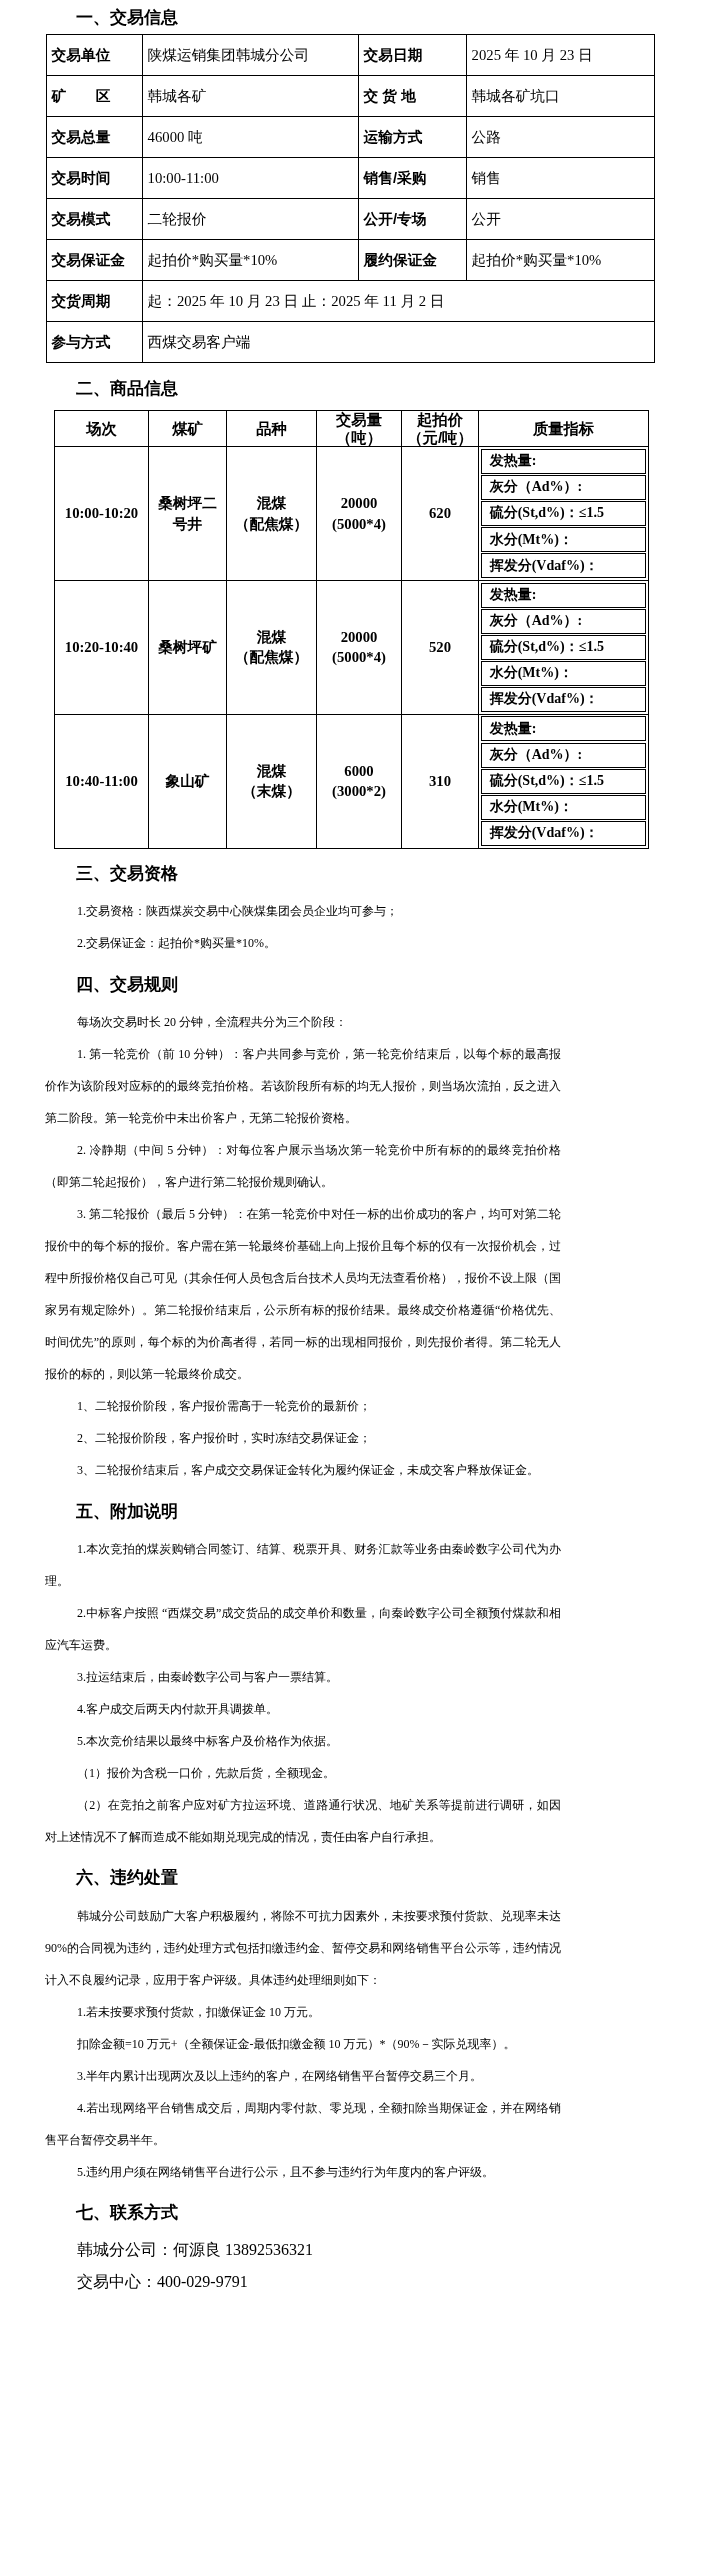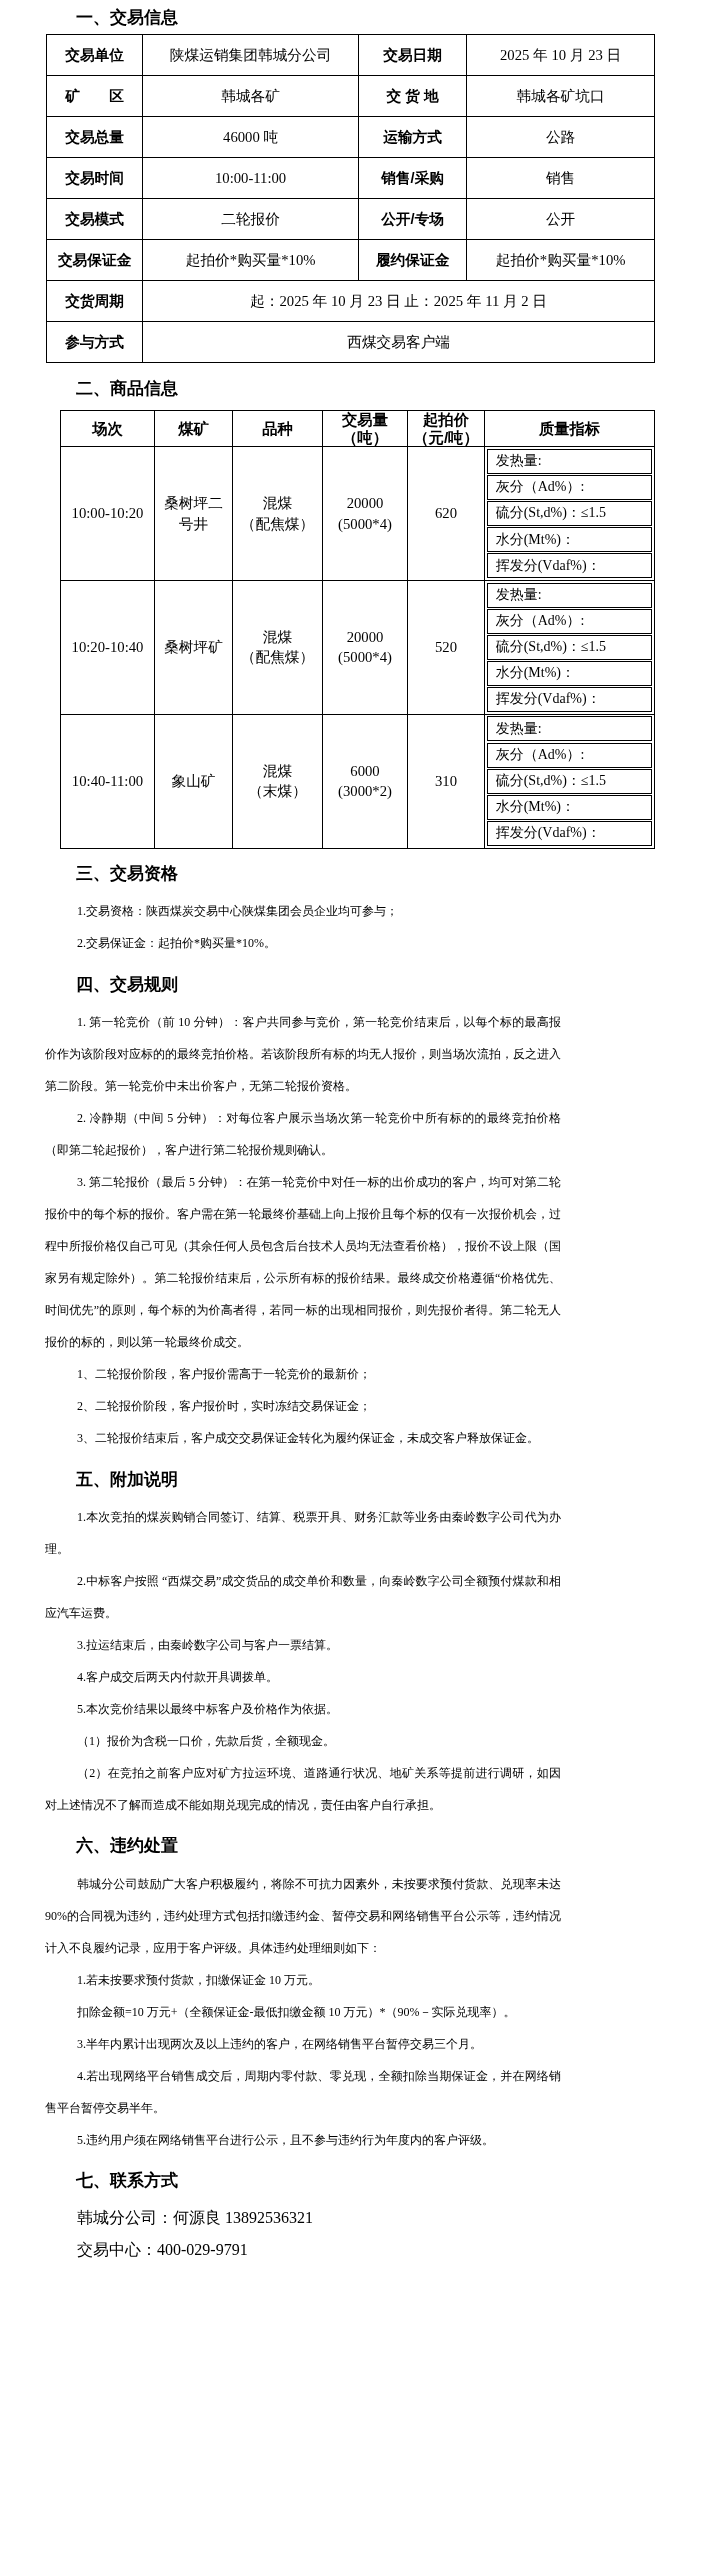--- a/index.html
+++ b/index.html
@@ -44,36 +44,36 @@
   .info-table {
     width: 608px;
     margin-left: 1.1px;
     border: 1.1px solid #000;
   }
   .info-table td {
     border: 0.6px solid #000;
     border-top-width: 1.1px;
     border-bottom-width: 1.1px;
     height: 40px;
-    text-align: center;
+    text-align: left;
     vertical-align: middle;
     font-size: 14.7px;
     padding: 0 4.5px;
     overflow: hidden;
   }
   .info-table td.lbl {
     font-family: "Liberation Sans", "DejaVu Sans", sans-serif;
     font-weight: bold;
     font-size: 14.7px;
   }
 
   
   .commodity-table {
     width: 594px;
-    margin-left: 15px;
+    margin-left: 9px;
     border: 1.1px solid #000;
   }
   .commodity-table th {
     border: 0.6px solid #000;
     border-bottom-width: 1.1px;
     font-family: "Liberation Sans", "DejaVu Sans", sans-serif;
     font-weight: bold;
     font-size: 15.3px;
     line-height: 17.6px;
     height: 34px;
@@ -85,20 +85,21 @@
   .commodity-table td {
     border: 0.6px solid #000;
     border-top-width: 1.1px;
     text-align: center;
     vertical-align: middle;
     font-size: 14.7px;
     line-height: 20.4px;
     white-space: pre-line;
     padding: 0 1.1px;
     overflow: hidden;
+    font-weight: bold;
   }
   .commodity-table td.quality-cell {
     padding: 0.6px 1.1px;
     vertical-align: top;
     white-space: normal;
   }
   .q-box {
     border: 0.6px solid #000;
     margin: 1.1px 0.6px;
     height: 23px;
@@ -249,20 +250,21 @@
         </td>
       </tr>
     </tbody>
   </table>
 
   <div class="sec-heading">三、交易资格</div>
   <p class="para">1.交易资格：陕西煤炭交易中心陕煤集团会员企业均可参与；</p>
   <p class="para">2.交易保证金：起拍价*购买量*10%。</p>
 
   <div class="sec-heading">四、交易规则</div>
+  <p class="para">每场次交易时长 20 分钟，全流程共分为三个阶段：</p>
   <p class="para">1. 第一轮竞价（前 10 分钟）：客户共同参与竞价，第一轮竞价结束后，以每个标的最高报价作为该阶段对应标的的最终竞拍价格。若该阶段所有标的均无人报价，则当场次流拍，反之进入第二阶段。第一轮竞价中未出价客户，无第二轮报价资格。</p>
   <p class="para">2. 冷静期（中间 5 分钟）：对每位客户展示当场次第一轮竞价中所有标的的最终竞拍价格（即第二轮起报价），客户进行第二轮报价规则确认。</p>
   <p class="para">3. 第二轮报价（最后 5 分钟）：在第一轮竞价中对任一标的出价成功的客户，均可对第二轮报价中的每个标的报价。客户需在第一轮最终价基础上向上报价且每个标的仅有一次报价机会，过程中所报价格仅自己可见（其余任何人员包含后台技术人员均无法查看价格），报价不设上限（国家另有规定除外）。第二轮报价结束后，公示所有标的报价结果。最终成交价格遵循“价格优先、时间优先”的原则，每个标的为价高者得，若同一标的出现相同报价，则先报价者得。第二轮无人报价的标的，则以第一轮最终价成交。</p>
   <p class="para">1、二轮报价阶段，客户报价需高于一轮竞价的最新价；</p>
   <p class="para">2、二轮报价阶段，客户报价时，实时冻结交易保证金；</p>
   <p class="para">3、二轮报价结束后，客户成交交易保证金转化为履约保证金，未成交客户释放保证金。</p>
 
   <div class="sec-heading">五、附加说明</div>
   <p class="para">1.本次竞拍的煤炭购销合同签订、结算、税票开具、财务汇款等业务由秦岭数字公司代为办理。</p>
   <p class="para">2.中标客户按照 “西煤交易”成交货品的成交单价和数量，向秦岭数字公司全额预付煤款和相应汽车运费。</p>

